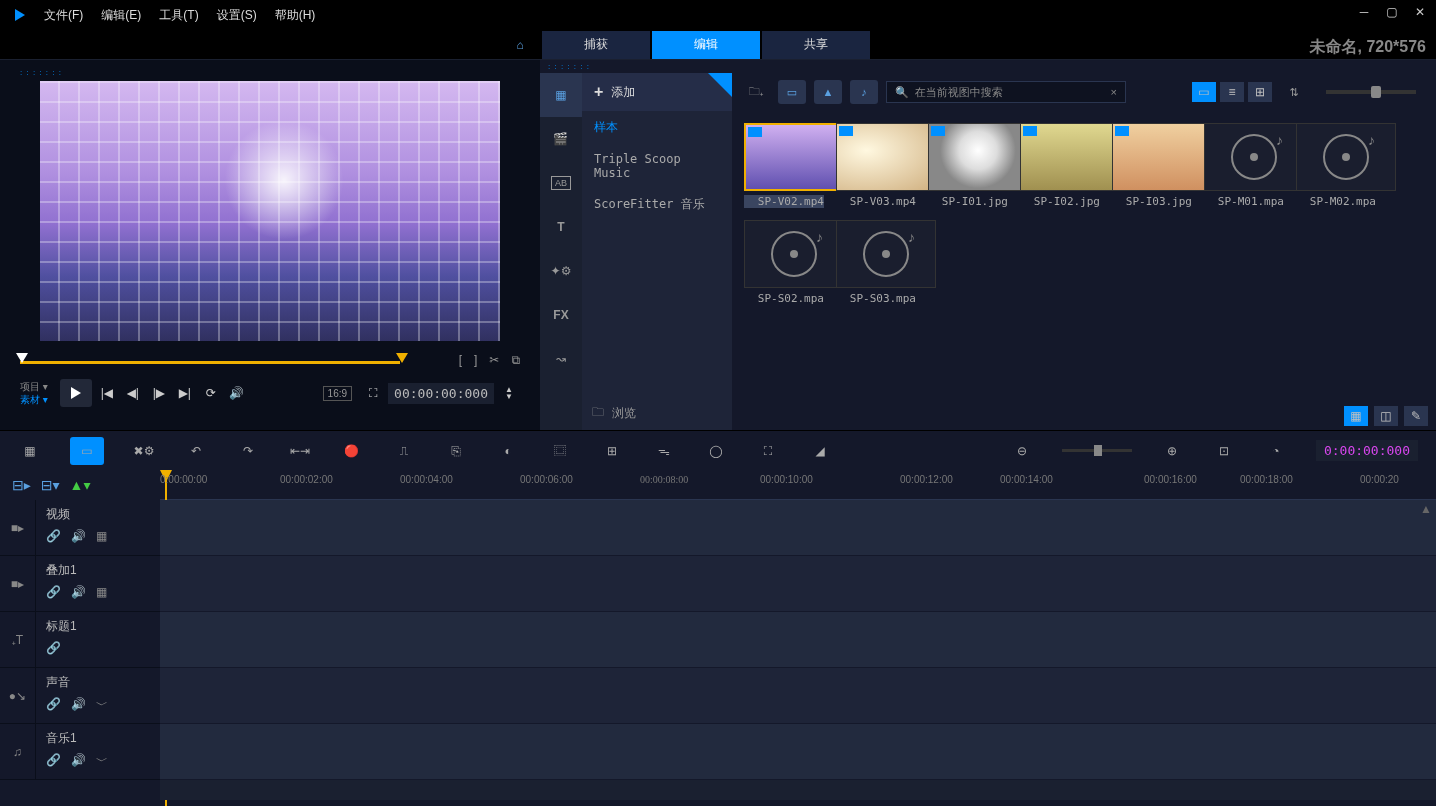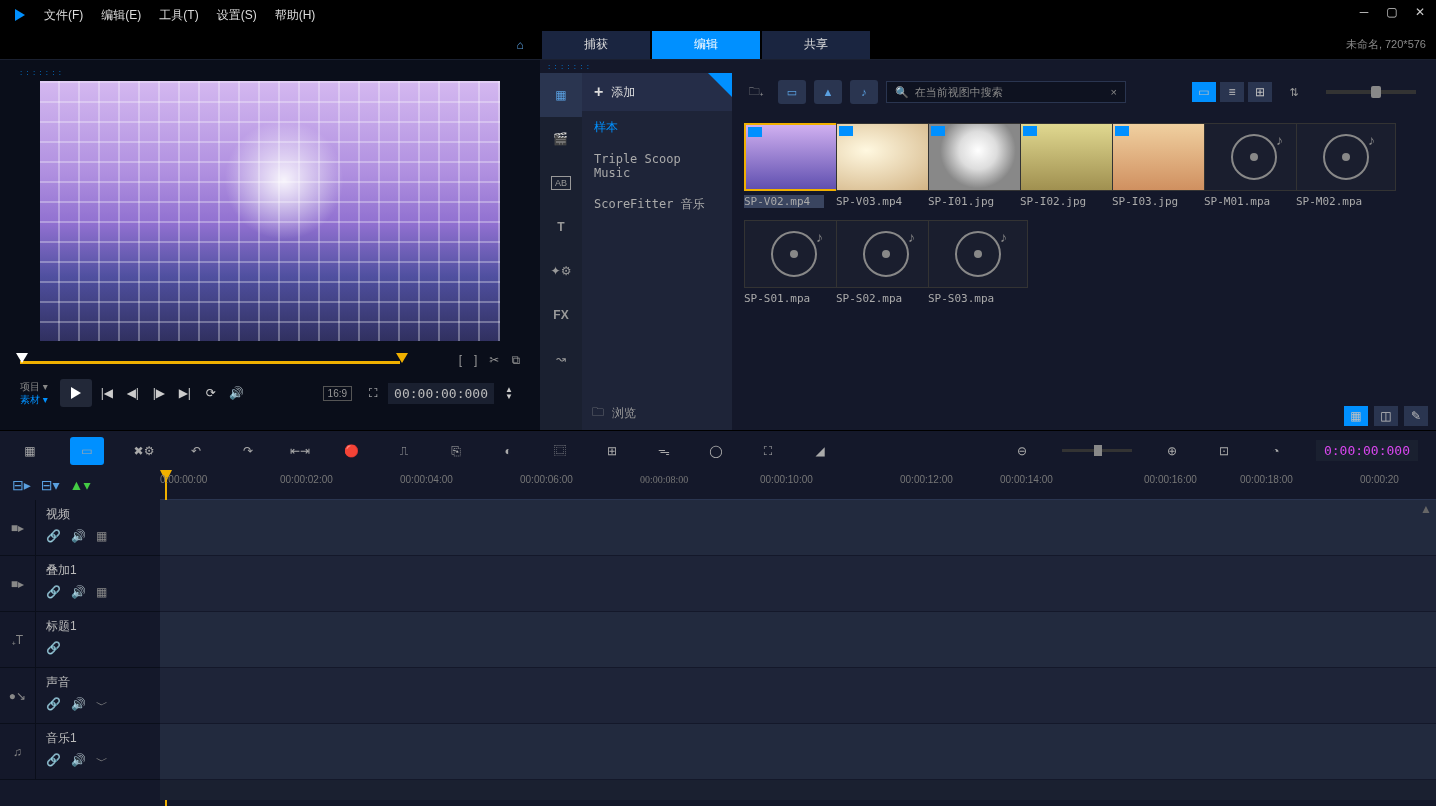--- a/index.html
+++ b/index.html
@@ -11,21 +11,21 @@
 .logo svg { width: 16px; height: 16px; }
 .menu-item { color: #ddd; margin-right: 18px; cursor: pointer; font-size: 12px; }
 .win-controls { position: absolute; right: 8px; top: 4px; display: flex; gap: 12px; }
 .win-btn { width: 16px; height: 16px; cursor: pointer; color: #ccc; display: flex; align-items: center; justify-content: center; }
 
 
 .toptabs { height: 30px; background: #000; display: flex; align-items: center; border-bottom: 1px solid #1a2030; position: relative; }
 .home-icon { width: 40px; text-align: center; color: #5aa0e0; margin-left: 500px; }
 .toptab { width: 108px; height: 28px; display: flex; align-items: center; justify-content: center; background: #1a2540; color: #ddd; cursor: pointer; margin-left: 2px; }
 .toptab.active { background: #0090ff; color: #fff; }
-.project-info { position: absolute; right: 10px; top: 7px; color: #888; font-size: 11px; }
+.project-info { position: absolute; right: 10px; top: 7px; color: #888; font-size: 16px; font-weight: bold; }
 
 
 .main { display: flex; height: 370px; }
 
 
 .preview-panel { width: 540px; background: #0a0e1a; padding: 8px 20px; }
 .dots { color: #0090ff; letter-spacing: 1px; font-size: 8px; margin-bottom: 4px; }
 .preview-img { width: 460px; height: 260px; margin: 0 auto; background: linear-gradient(180deg, #d4b8f0 0%, #b090e0 35%, #9070d0 55%, #5050a0 75%, #303060 100%); position: relative; overflow: hidden; }
 .preview-img::before { content: ''; position: absolute; inset: 0; background-image:
   repeating-linear-gradient(0deg, transparent 0, transparent 18px, rgba(255,255,255,0.3) 18px, rgba(255,255,255,0.3) 20px),
@@ -66,21 +66,21 @@
 .search-box { flex: 1; max-width: 240px; background: #0e1220; border: 1px solid #2a3550; height: 22px; padding: 0 8px; color: #888; display: flex; align-items: center; font-size: 11px; }
 .search-box .mag { margin-right: 6px; color: #666; }
 .search-box .x { margin-left: auto; color: #888; cursor: pointer; }
 .view-toggles { display: flex; gap: 4px; margin-left: auto; }
 .vt { width: 24px; height: 20px; background: #2a3550; display: flex; align-items: center; justify-content: center; cursor: pointer; }
 .vt.active { background: #0090ff; }
 .zoom-slider { width: 90px; height: 4px; background: #333; position: relative; margin: 0 10px; }
 .zoom-slider::after { content: ''; position: absolute; left: 45px; top: -4px; width: 10px; height: 12px; background: #888; border-radius: 2px; }
 
 .thumbs { display: flex; flex-wrap: wrap; gap: 12px; padding: 12px; }
-.thumb { width: 80px; text-align: left; }
+.thumb { width: 80px; text-align: right; }
 .thumb-img { width: 100px; height: 68px; background: #2a3040; border: 1px solid #333; position: relative; }
 .thumb-img.selected { border: 2px solid #f0b000; }
 .thumb-badge { position: absolute; left: 2px; top: 2px; width: 14px; height: 10px; background: #0090ff; }
 .thumb-label { font-size: 11px; color: #aaa; margin-top: 4px; font-family: monospace; }
 .thumb.selected .thumb-label { background: #3a4560; }
 .audio-thumb { background: #1a1e2e; display: flex; align-items: center; justify-content: center; }
 .audio-disc { width: 46px; height: 46px; border: 2px solid #888; border-radius: 50%; position: relative; }
 .audio-disc::after { content: '♪'; position: absolute; right: -8px; top: -4px; color: #888; font-size: 14px; }
 .audio-disc::before { content: ''; position: absolute; left: 50%; top: 50%; width: 8px; height: 8px; background: #888; border-radius: 50%; transform: translate(-50%,-50%); }
 .lib-bottom-right { position: absolute; right: 8px; bottom: 4px; display: flex; gap: 6px; }
@@ -280,26 +280,20 @@
               <div class="thumb-img  audio-thumb">
                 <div class="audio-disc"></div>
               </div>
               <div class="thumb-label">SP-M01.mpa</div>
             </div>
             <div class="thumb">
               <div class="thumb-img  audio-thumb">
                 <div class="audio-disc"></div>
               </div>
               <div class="thumb-label">SP-M02.mpa</div>
-            </div>
-            <div class="thumb">
-              <div class="thumb-img  audio-thumb">
-                <div class="audio-disc"></div>
-              </div>
-              <div class="thumb-label">SP-S01.mpa</div>
             </div>
             <div class="thumb">
               <div class="thumb-img  audio-thumb">
                 <div class="audio-disc"></div>
               </div>
               <div class="thumb-label">SP-S02.mpa</div>
             </div>
             <div class="thumb">
               <div class="thumb-img  audio-thumb">
                 <div class="audio-disc"></div>

